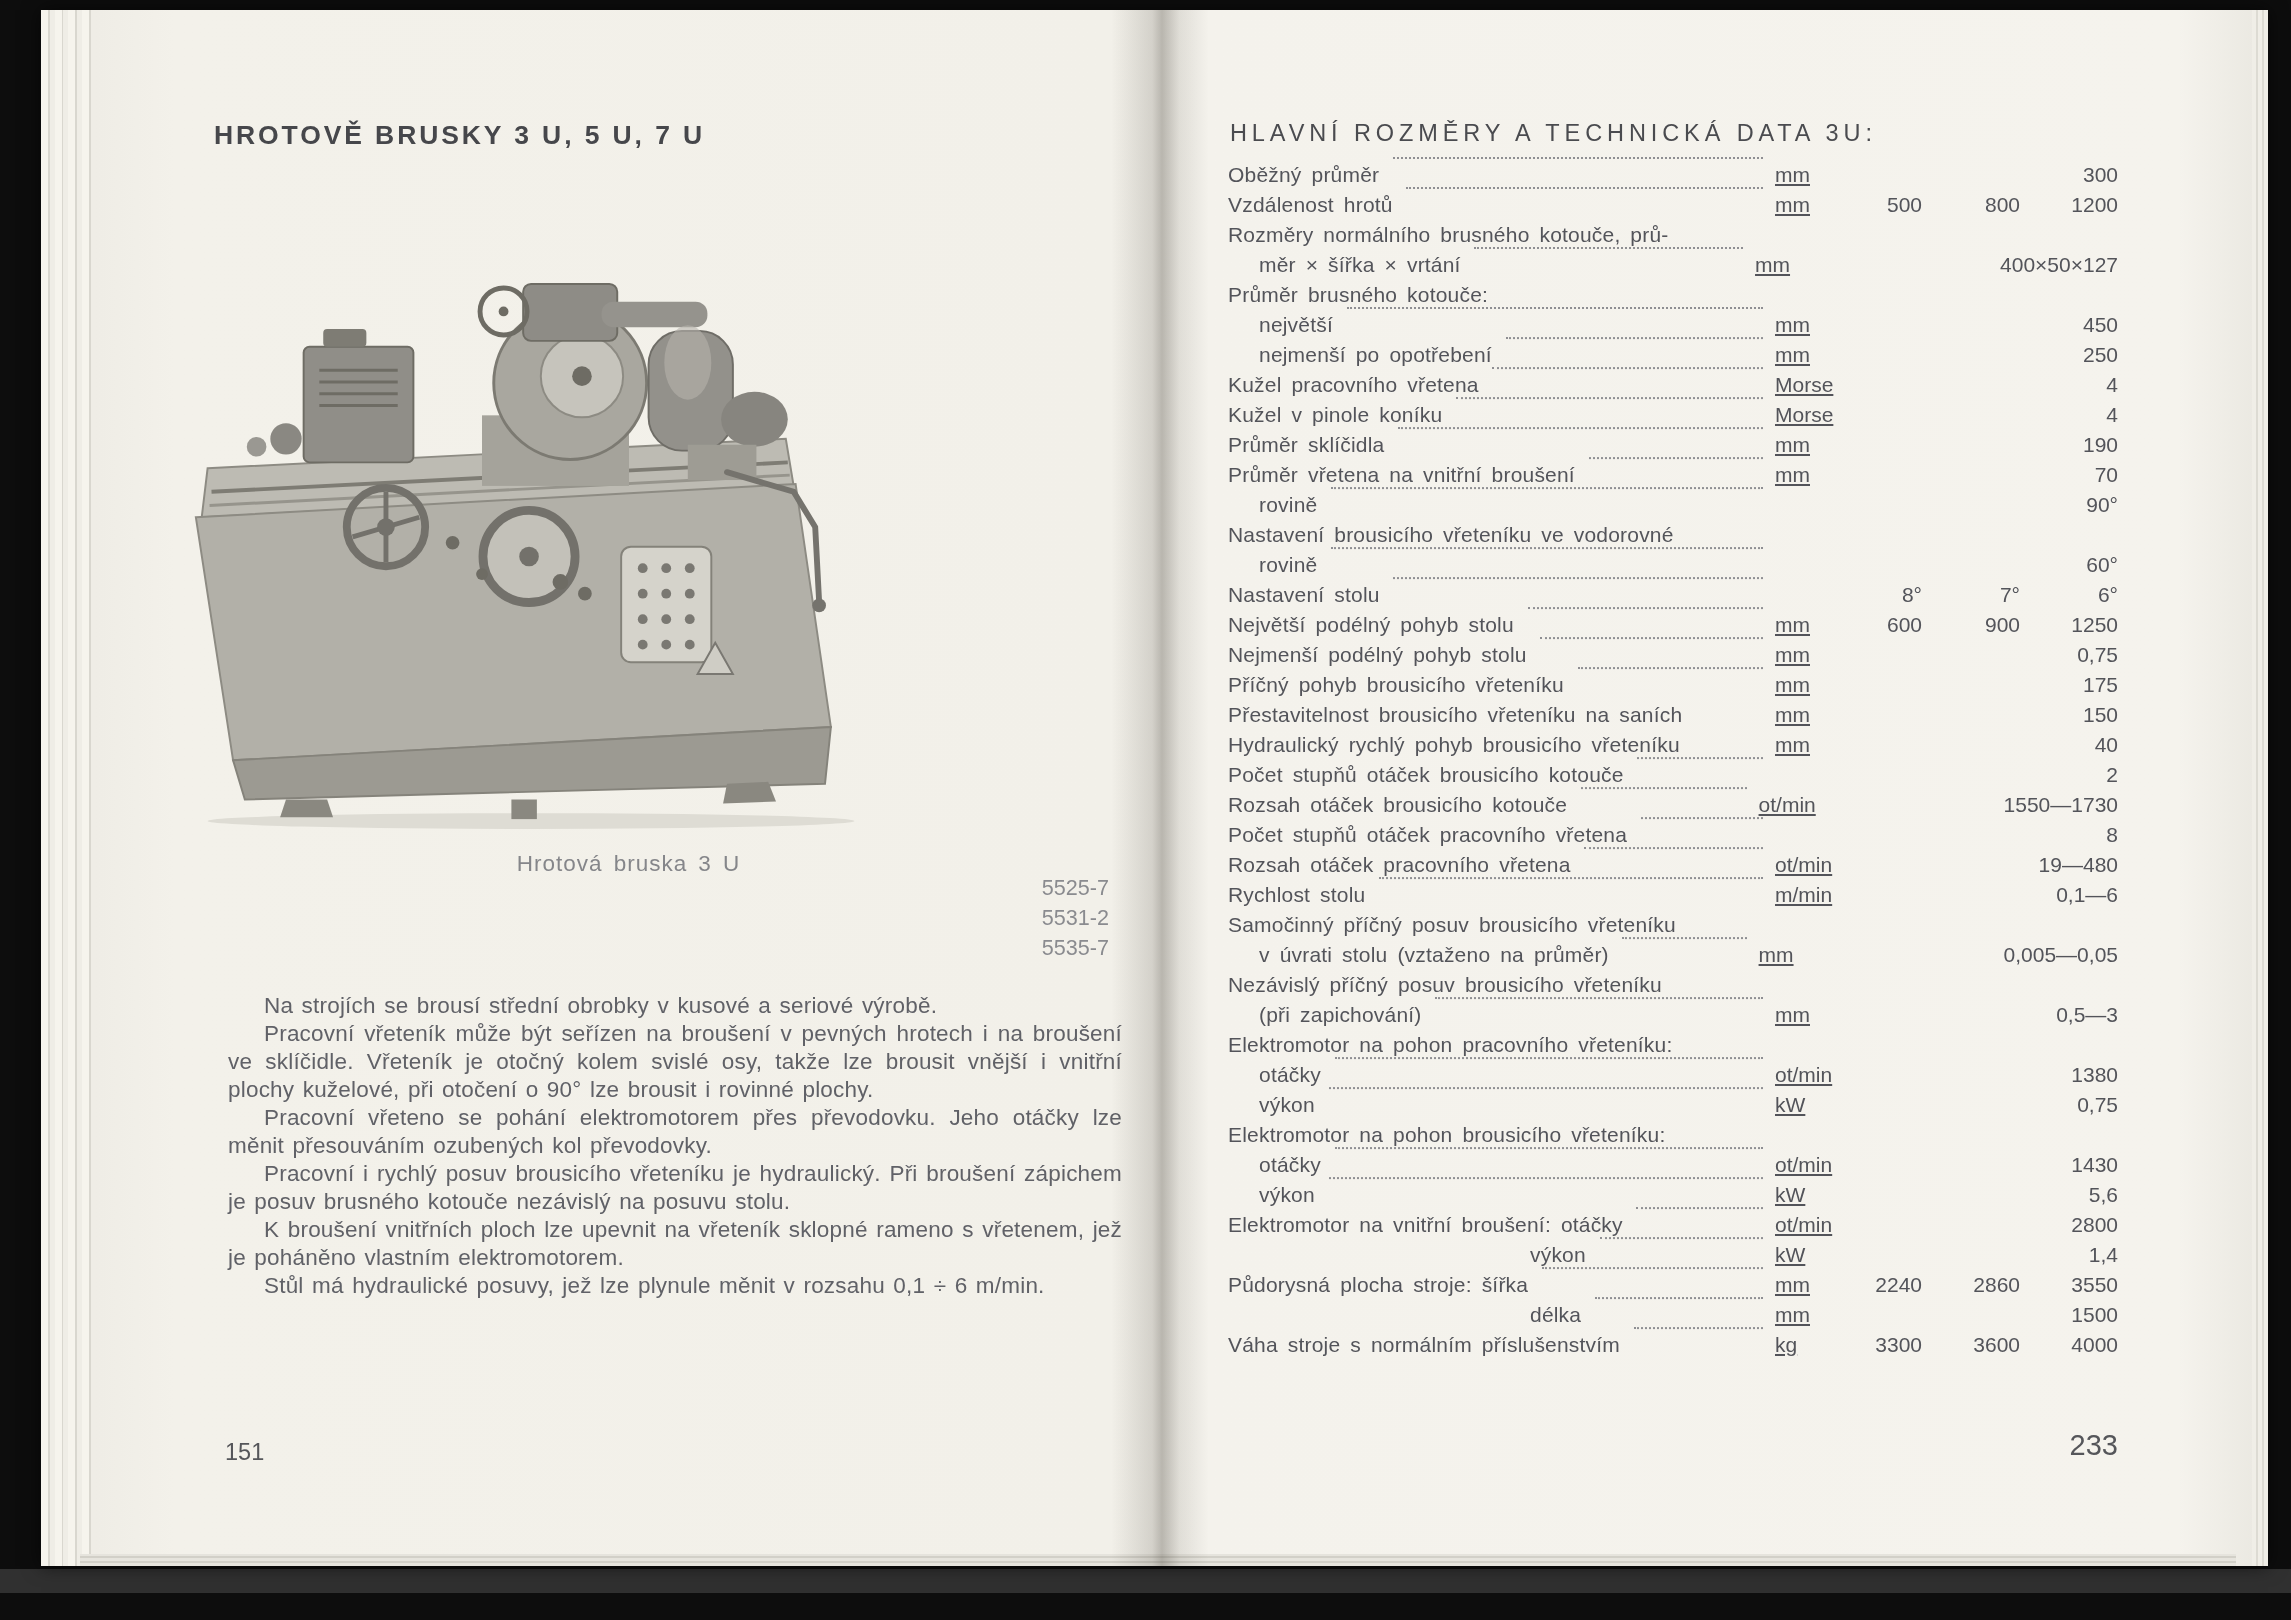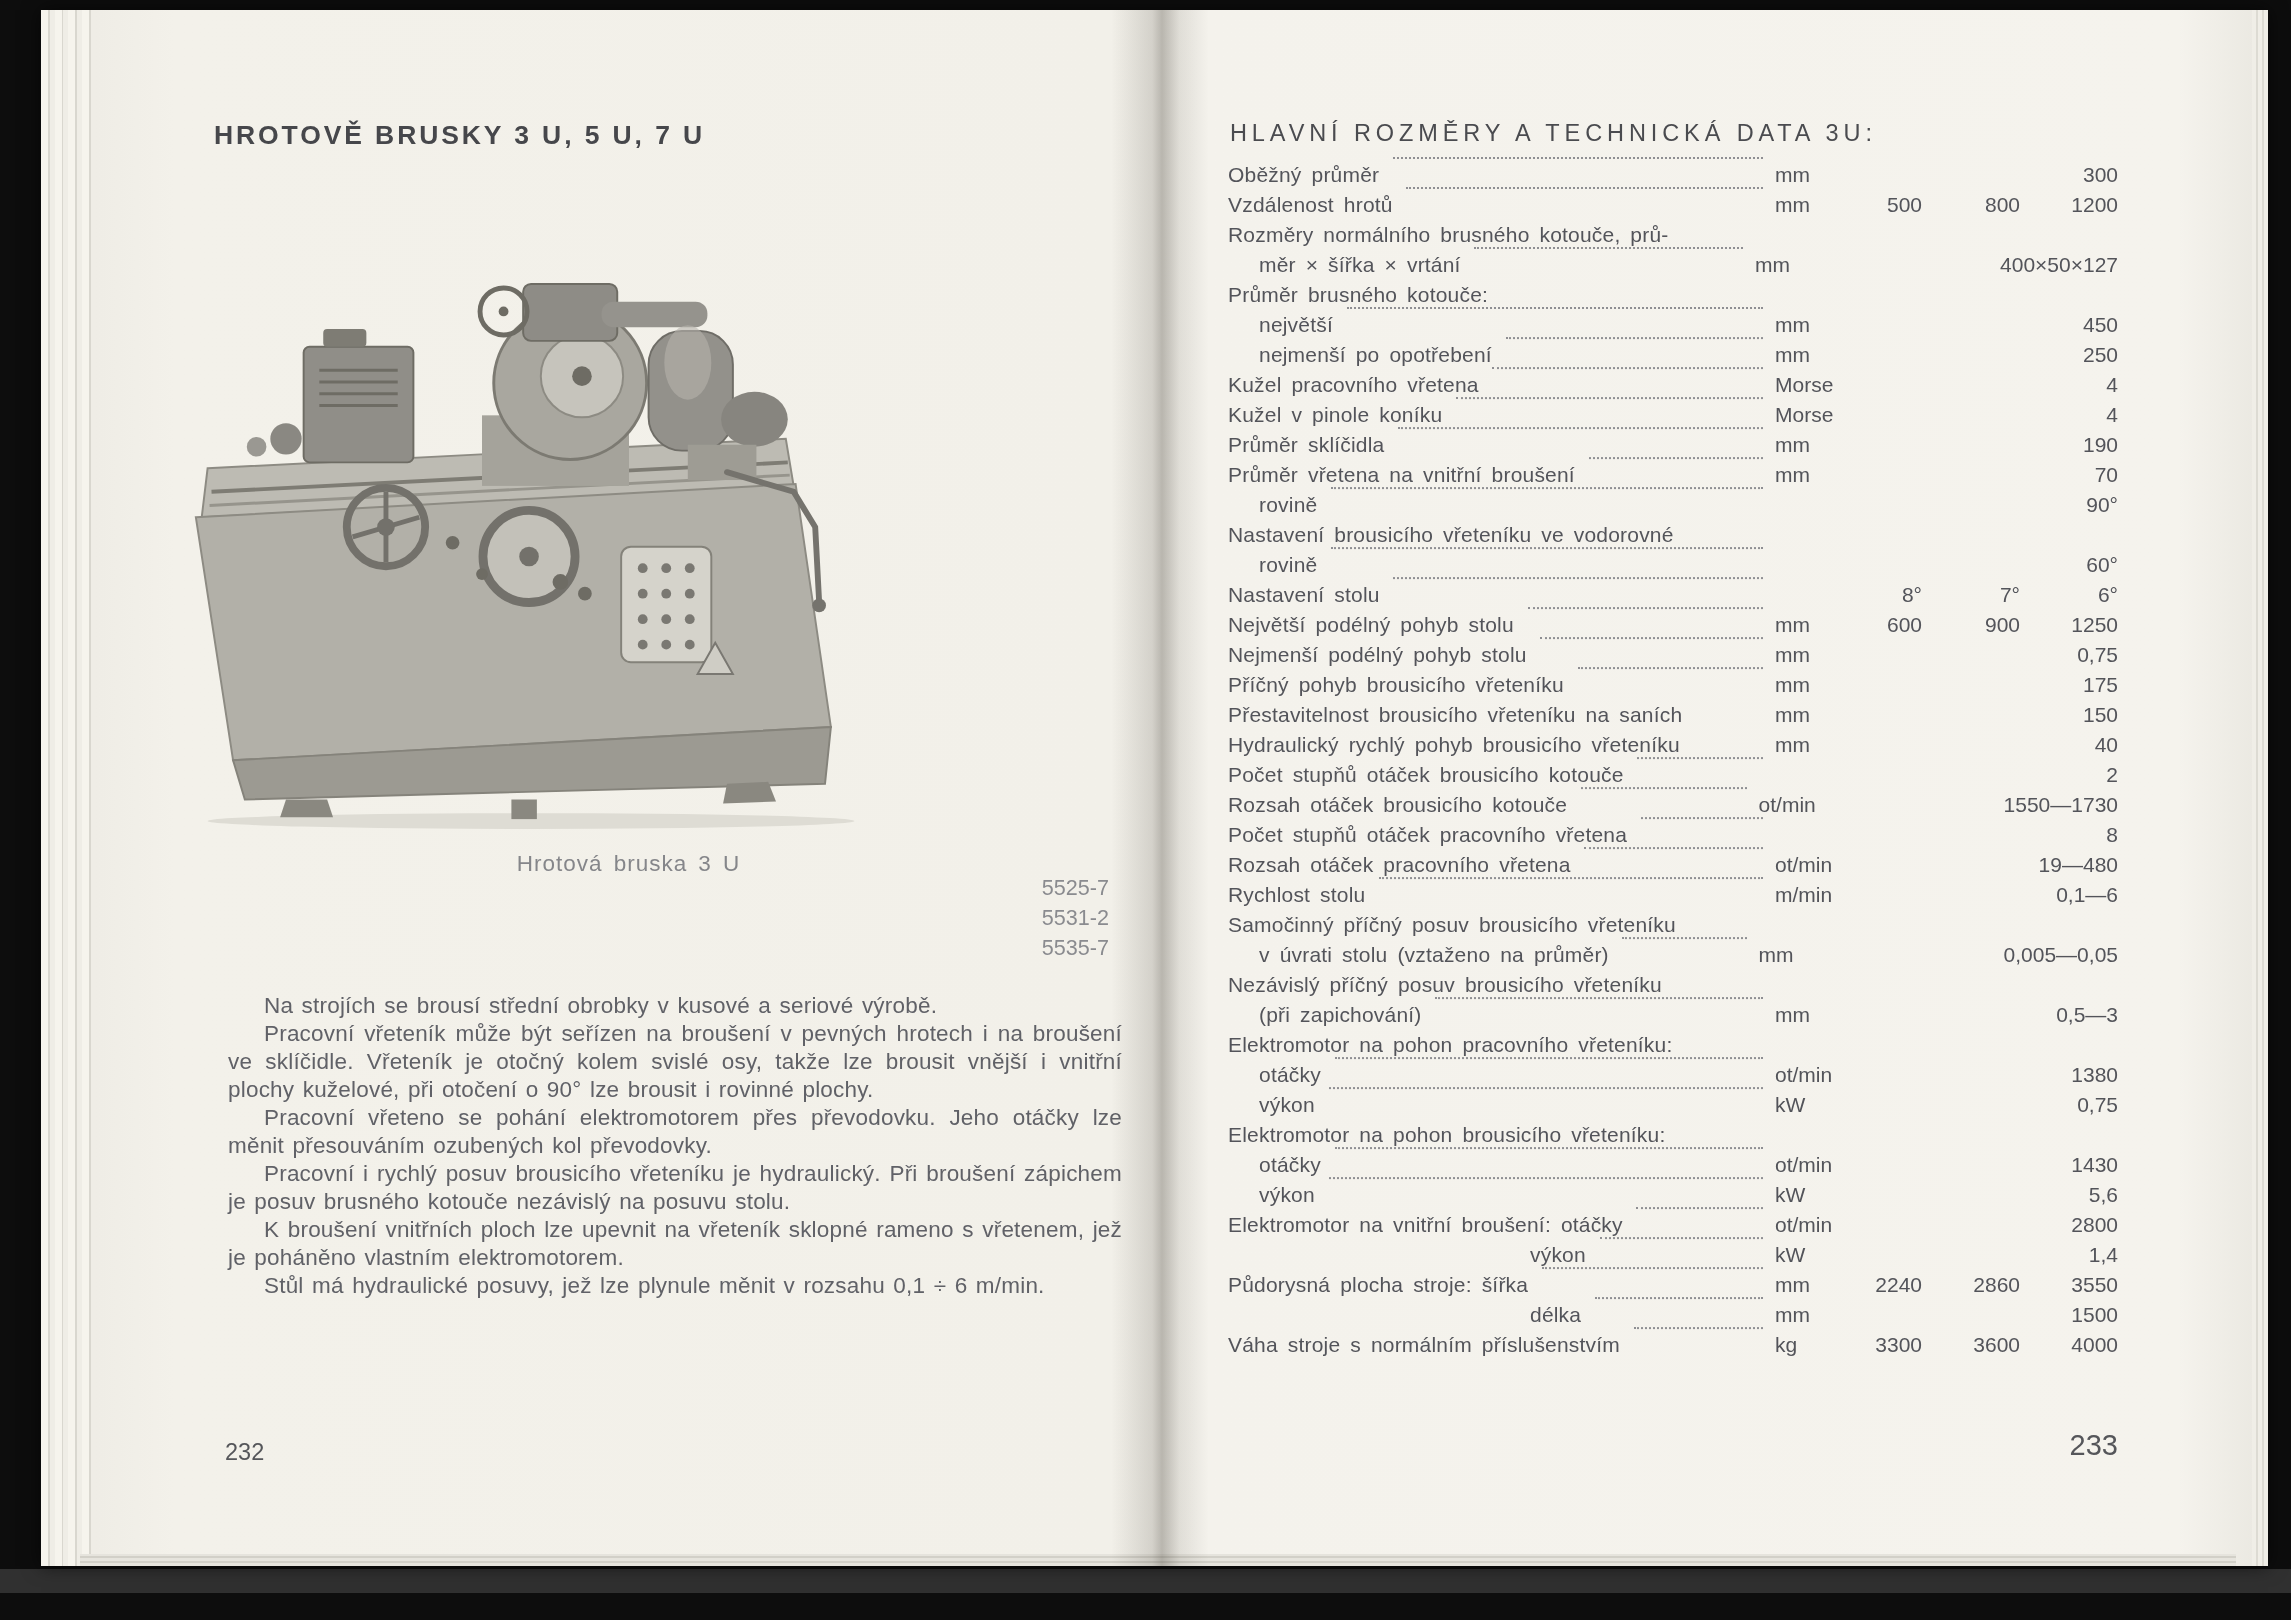--- a/index.html
+++ b/index.html
@@ -32,21 +32,21 @@
         color:#4a4b4f;white-space:nowrap;}
   .spec-table{position:absolute;left:1187px;top:153px;width:890px;font-size:21px;
         color:#53545a;}
   .spec-row{display:flex;align-items:flex-start;height:30px;white-space:nowrap;}
   .spec-row .lbl{flex:0 0 auto;word-spacing:3.9px;letter-spacing:0.2px;}
   .spec-row.indent .lbl{padding-left:31px;}
   .spec-row.ralign .lbl{padding-left:302px;}
   .leader{flex:1 1 11.8px;min-width:9.8px;margin:0 11.8px 0 13.7px;
         border-bottom:2.4px dotted #75767c;transform:translateY(-5.9px);opacity:.8;}
   .spec-row.nodots .leader{border-bottom:none;}
-  .unit{flex:0 0 93px;text-align:left;}
+  .unit{flex:0 0 93px;text-align:left;text-decoration:underline;}
   .v{text-align:right;white-space:nowrap;}
   .v1{flex:0 0 54px;}
   .v2{flex:0 0 98px;}
   .v3{flex:0 1 auto;min-width:98px;}
   .pagenum-right{position:absolute;left:1187px;top:1419px;width:890px;text-align:right;
         font-size:29px;color:#55565a;}
 </style>
 </head>
 <body>
 
@@ -137,21 +137,21 @@
         <div>5535-7</div>
       </div>
     <div class="bodytext" id="bodytext">
         <p>Na strojích se brousí střední obrobky v kusové a seriové výrobě.</p>
         <p>Pracovní vřeteník může být seřízen na broušení v pevných hrotech i na broušení ve sklíčidle. Vřeteník je otočný kolem svislé osy, takže lze brousit vnější i vnitřní plochy kuželové, při otočení o 90° lze brousit i rovinné plochy.</p>
         <p>Pracovní vřeteno se pohání elektromotorem přes převodovku. Jeho otáčky lze měnit přesouváním ozubených kol převodovky.</p>
         <p>Pracovní i rychlý posuv brousicího vřeteníku je hydraulický. Při broušení zápichem je posuv brusného kotouče nezávislý na posuvu stolu.</p>
         <p>K broušení vnitřních ploch lze upevnit na vřeteník sklopné rameno s vřetenem, jež je poháněno vlastním elektromotorem.</p>
         <p>Stůl má hydraulické posuvy, jež lze plynule měnit v rozsahu 0,1 ÷ 6 m/min.</p>
       </div>
-    <div class="pagenum-left">232</div>
+    <div class="pagenum-left">151</div>
 
     <div class="rp-title">HLAVNÍ ROZMĚRY A TECHNICKÁ DATA 3U:</div>
     <div class="spec-table" id="spec-table">
         <div class="spec-row">
     <span class="lbl">Oběžný průměr</span>
     <span class="leader"></span>
     <span class="unit">mm</span>
     <span class="v v1"></span>
     <span class="v v2"></span>
     <span class="v v3">300</span>

